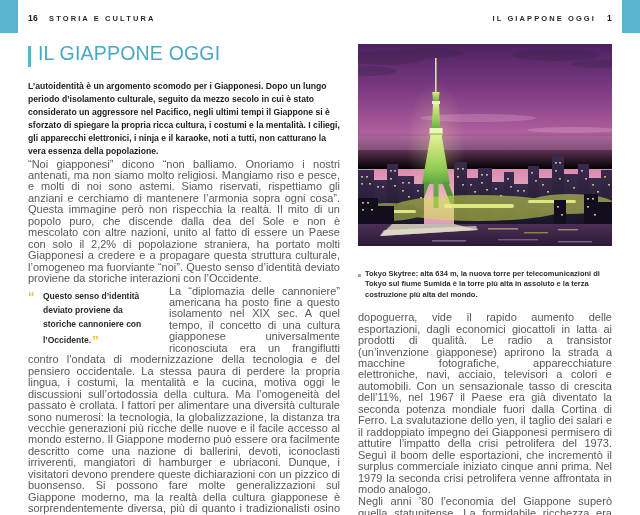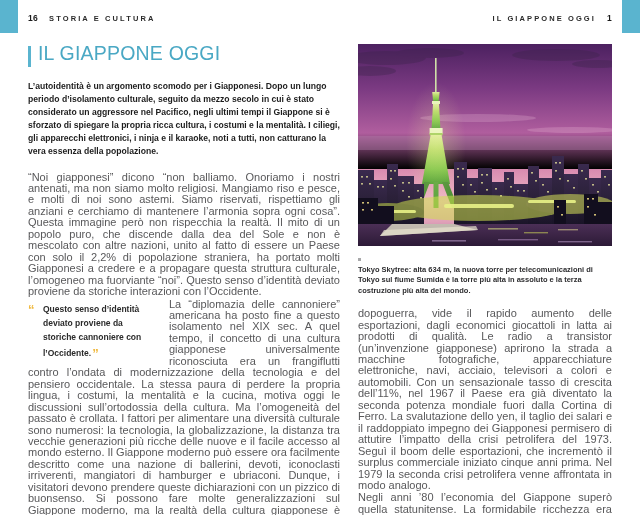--- a/index.html
+++ b/index.html
@@ -94,21 +94,20 @@
     line-height: 1;
     font-weight: normal;
   }
 
   
   .intro {
     font-size: 8.6px;
     line-height: 13.1px;
     color: #1d1d1d;
     font-weight: bold;
-    margin-bottom: 13px;
     text-align: left;
   }
 
   
   .body-p {
     font-size: 11px;
     line-height: 11.45px;
     color: #58585a;
     text-align: justify;
     margin-bottom: 1px;
@@ -162,23 +161,22 @@
     height: 202px;
     overflow: hidden;
     background: #2b1038;
   }
   .photo svg { display: block; }
 
   
   .caption {
     display: flex;
     gap: 4px;
-    margin-top: 7px;
+    margin-top: 23px;
     margin-bottom: 12px;
-    flex-direction: column;
   }
   .cap-bullet {
     flex: 0 0 auto;
     width: 3px; height: 3px;
     background: #a8a8aa;
     margin-top: 5px;
   }
   .cap-text {
     font-size: 7.5px;
     line-height: 10.4px;

